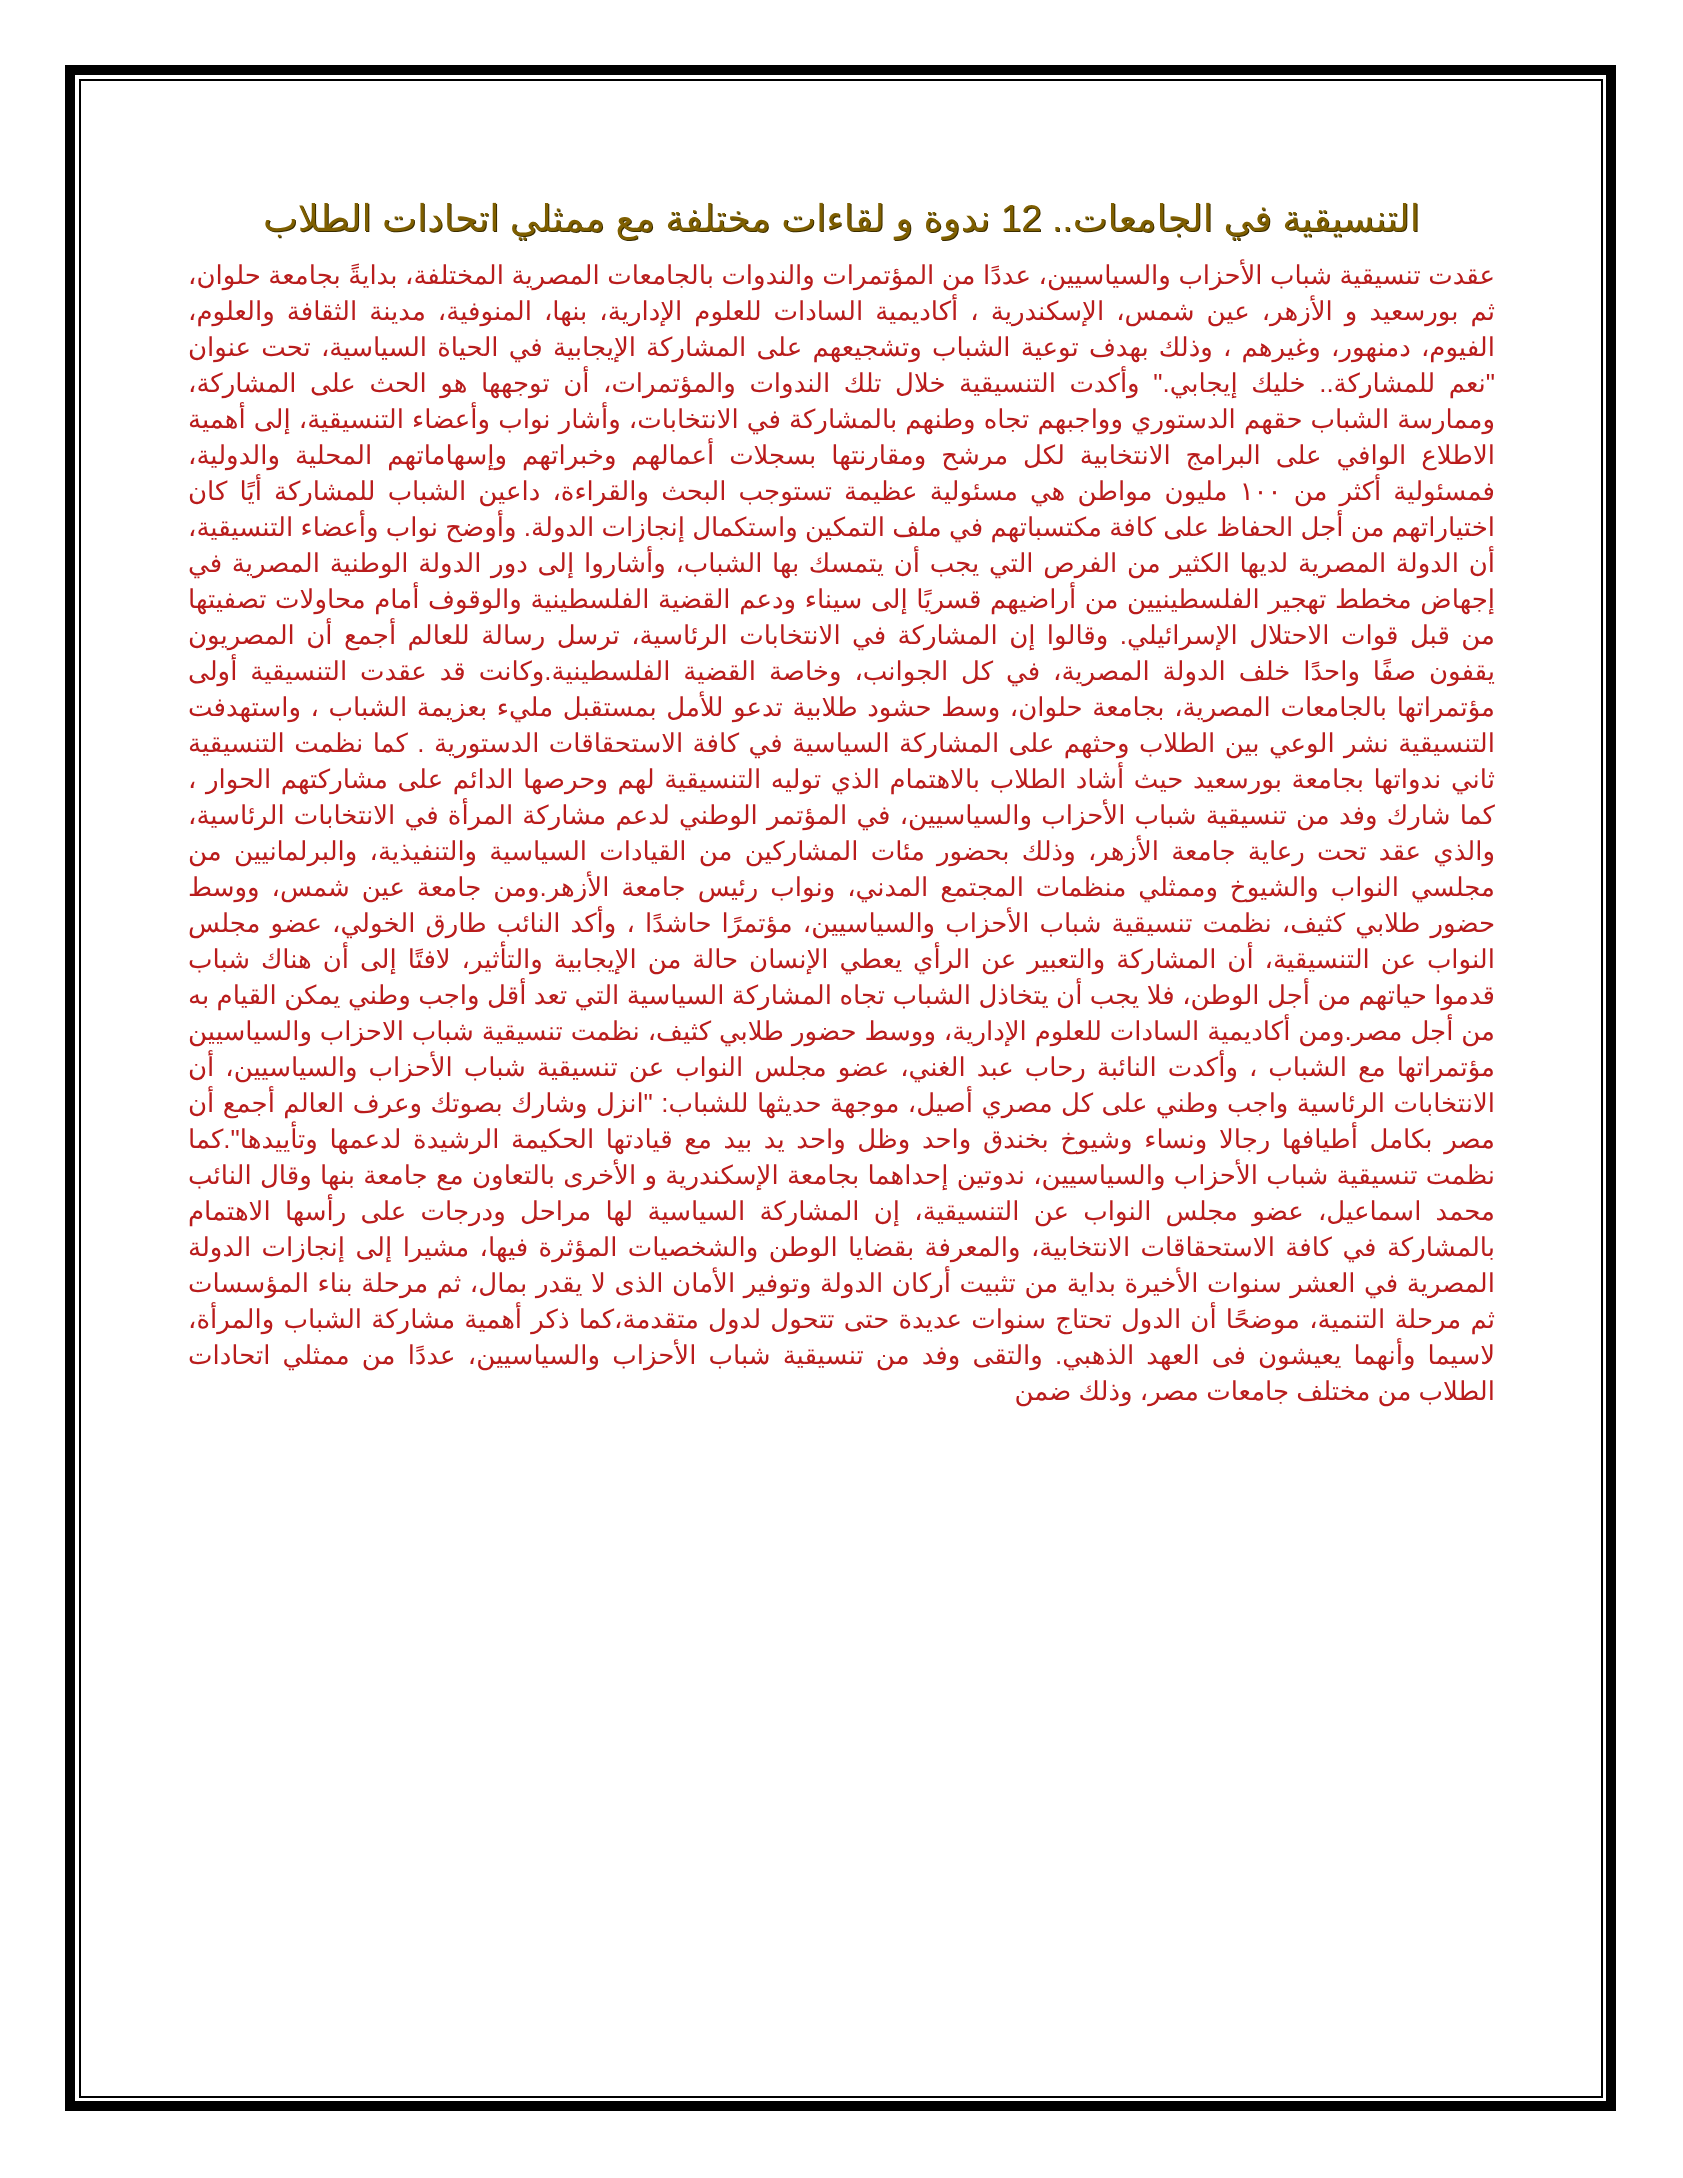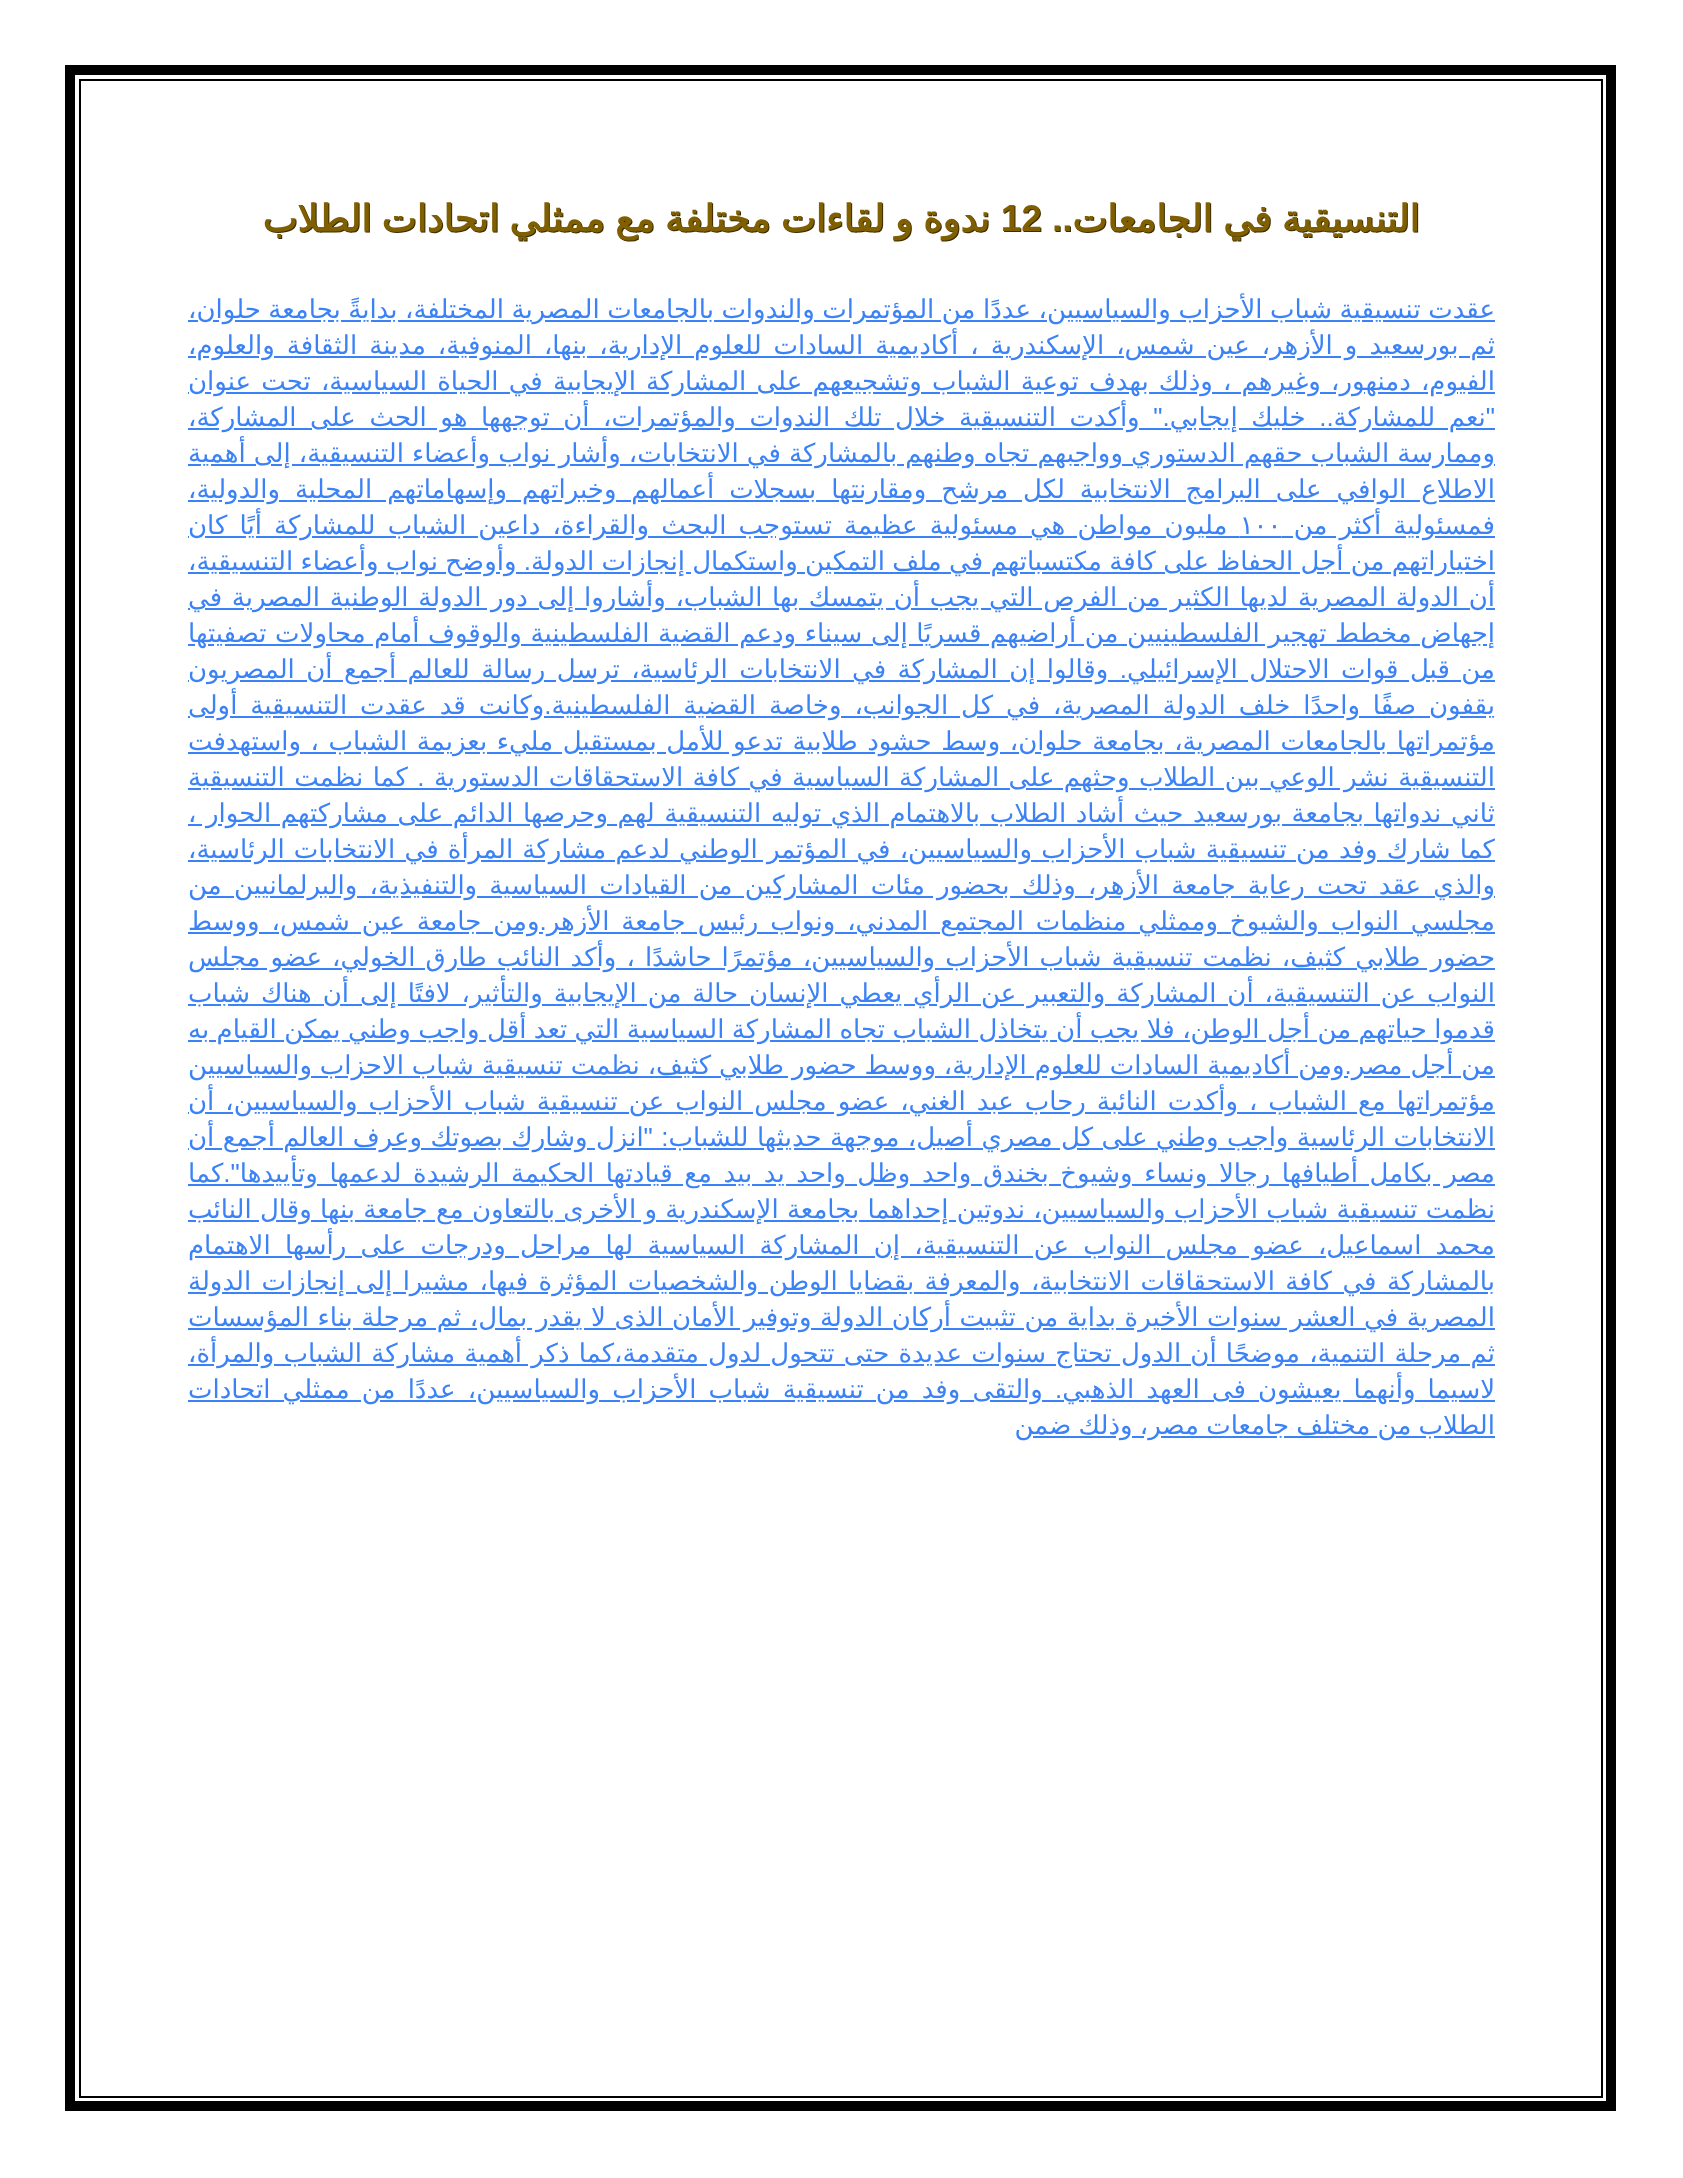--- a/index.html
+++ b/index.html
@@ -35,35 +35,34 @@
       position: absolute;
       left: 188px;
       top: 196px;
       width: 1307px;
       direction: rtl;
     }
     .title {
       margin: 0;
       text-align: center;
       font-family: "Liberation Sans", sans-serif;
-      font-weight: bold;
+      font-weight: normal;
       font-size: 37px;
       line-height: 45px;
       color: #7f5f00;
       text-shadow: 1px 1px 0 #3a2c00;
     }
     .body-text {
-      margin: 50px 0 0 0;
+      margin: 16px 0 0 0;
       font-family: "Liberation Sans", sans-serif;
       font-size: 26px;
       line-height: 36px;
-      color: #3b82f6;
+      color: #b91c1c;
       text-align: justify;
       text-align-last: right;
-      text-decoration: underline;
     }
   </style>
 </head>
 <body>
 
 <div class="page-border-outer"></div>
 <div class="page-border-inner"></div>
 
 <div class="content">
   <h1 class="title" style="color: rgb(127, 95, 0);">

